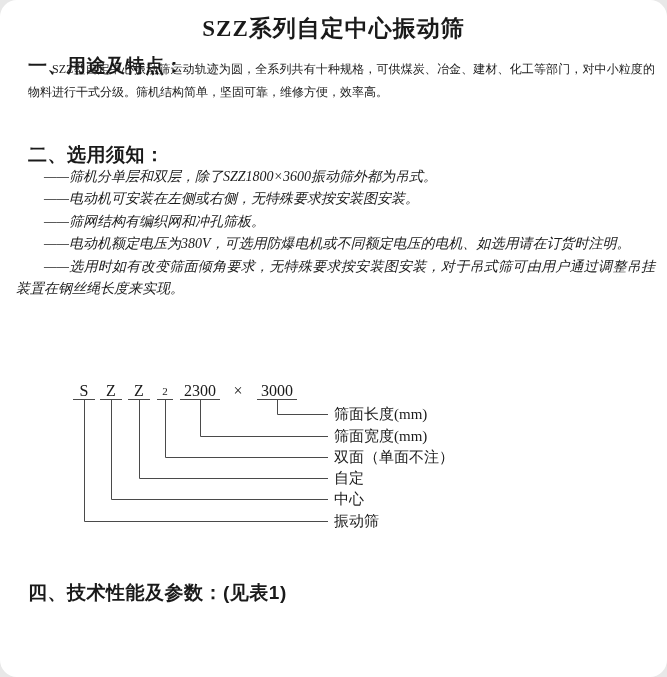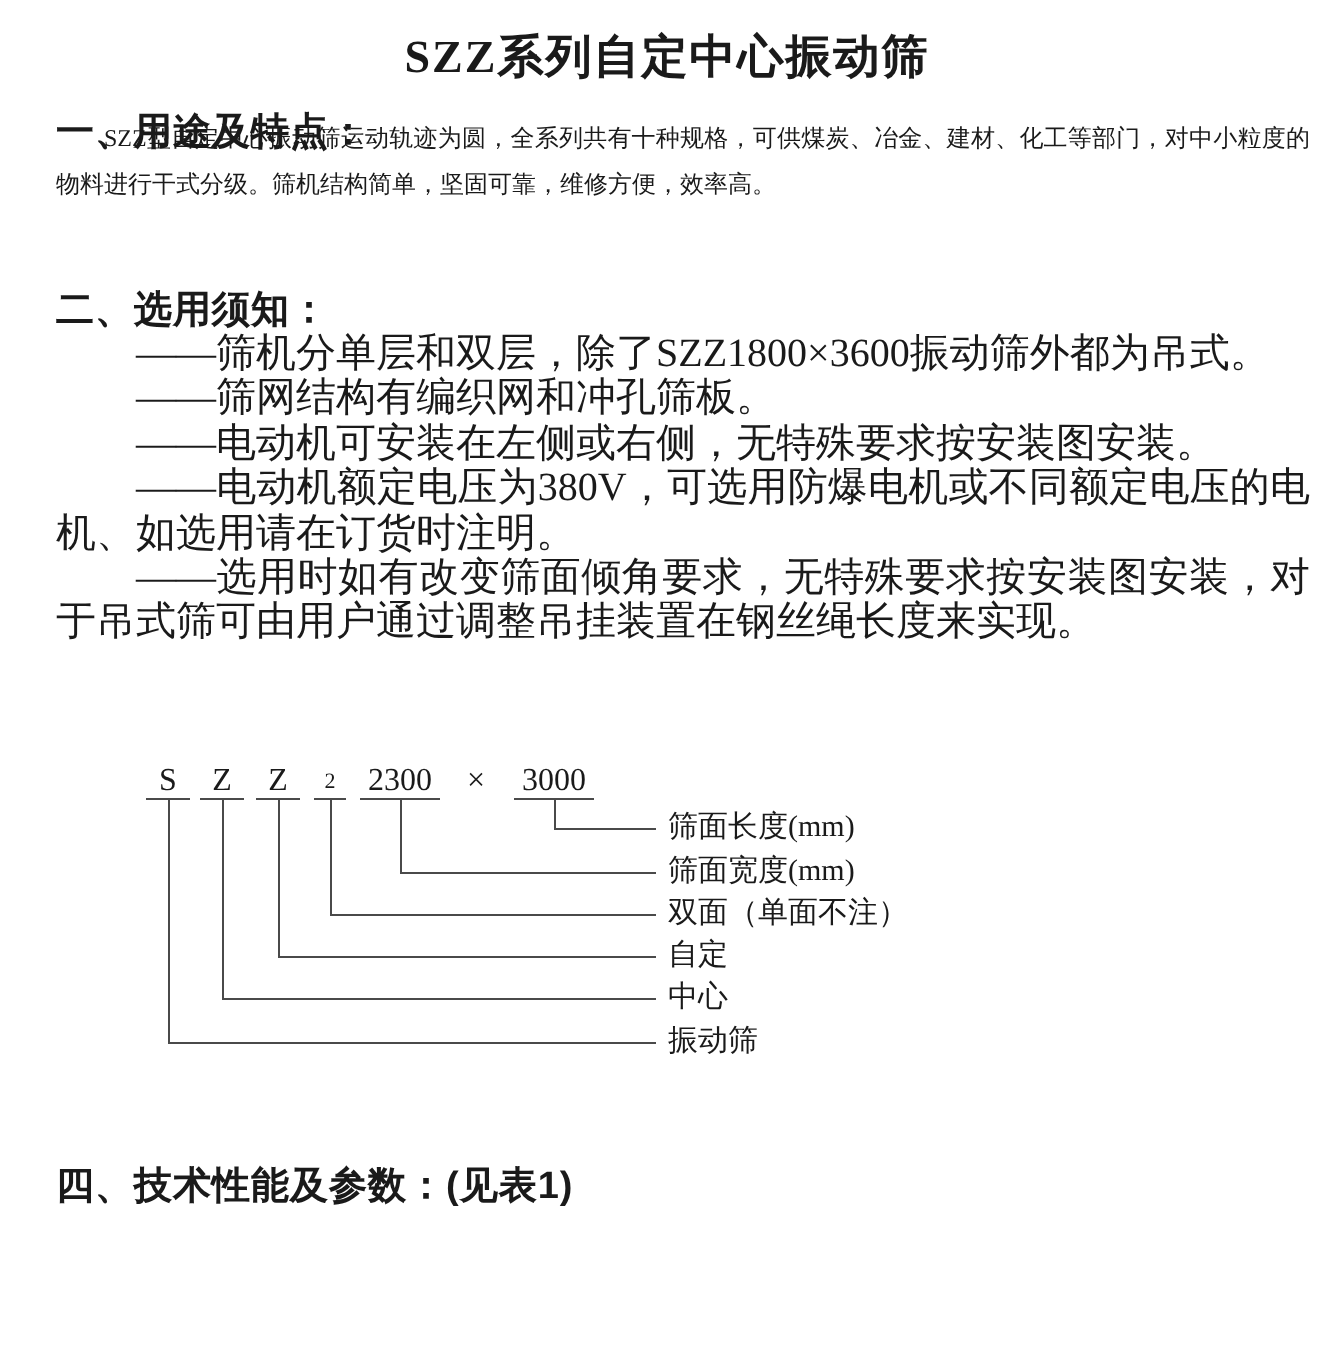--- a/index.html
+++ b/index.html
@@ -1,41 +1,41 @@
 <!DOCTYPE html>
 <html><head>
 <meta charset="utf-8">
 <style>
   html,body{margin:0;padding:0;background:#e8e8e8;}
   .page{
     position:relative;width:667px;height:677px;background:#ffffff;
     font-family:"Liberation Serif","DejaVu Serif",serif;color:#1a1a1a;
-    overflow:hidden;margin:0;
+    overflow:hidden;margin:0;border-radius:17px;
   }
   .doc-title{
     position:absolute;top:13px;left:0;width:667px;text-align:center;
     font-size:23px;font-weight:bold;letter-spacing:1px;
   }
   .sec-heading{
     position:absolute;left:28px;
     font-family:"Liberation Sans","DejaVu Sans",sans-serif;
     font-size:19px;font-weight:bold;letter-spacing:0.5px;white-space:nowrap;
   }
   .h1{top:53px;}
   .h2{top:142px;}
   .h3{top:354px;}
   .h4{top:580px;}
   .h5{top:646px;}
   .para{
     position:absolute;top:58px;left:28px;right:12px;
     font-size:12px;line-height:23px;text-align:justify;text-indent:2em;
   }
   .bullets{
-    position:absolute;top:166px;left:28px;right:12px;
-    font-size:20px;line-height:22.4px;
+    position:absolute;top:166px;left:16px;right:12px;
+    font-size:14px;line-height:22.4px;font-style:italic;
   }
   .bullets .item{text-indent:2em;text-align:justify;}
   .diagram{position:absolute;top:382px;left:0;width:667px;height:150px;}
   .diagram svg{position:absolute;top:0;left:0;}
   .mpart{
     position:absolute;top:0;height:16px;line-height:17px;text-align:center;
     font-size:16px;border-bottom:1px solid #4a4a4a;padding-bottom:1px;
   }
   .mpart.nounder{border-bottom:none;}
   .mpart.sub{font-size:11px;line-height:19px;}
@@ -49,22 +49,22 @@
 <div class="page">
 
   <div class="doc-title">SZZ系列自定中心振动筛</div>
 
   <div class="sec-heading h1">一、用途及特点：</div>
   <div class="para">SZZ型自定中心振动筛运动轨迹为圆，全系列共有十种规格，可供煤炭、冶金、建材、化工等部门，对中小粒度的物料进行干式分级。筛机结构简单，坚固可靠，维修方便，效率高。</div>
 
   <div class="sec-heading h2">二、选用须知：</div>
   <div class="bullets">
     <div class="item">——筛机分单层和双层，除了SZZ1800×3600振动筛外都为吊式。</div>
+    <div class="item">——电动机可安装在左侧或右侧，无特殊要求按安装图安装。</div>
     <div class="item">——筛网结构有编织网和冲孔筛板。</div>
-    <div class="item">——电动机可安装在左侧或右侧，无特殊要求按安装图安装。</div>
     <div class="item">——电动机额定电压为380V，可选用防爆电机或不同额定电压的电机、如选用请在订货时注明。</div>
     <div class="item">——选用时如有改变筛面倾角要求，无特殊要求按安装图安装，对于吊式筛可由用户通过调整吊挂装置在钢丝绳长度来实现。</div>
   </div>
 
 
   <div class="diagram">
     <svg width="667" height="150" viewBox="0 0 667 150">
       <g fill="none" stroke="#4a4a4a" stroke-width="1">
         <polyline points="277.5,18 277.5,32.5 328,32.5"></polyline>
         <polyline points="200.5,18 200.5,54.5 328,54.5"></polyline>

